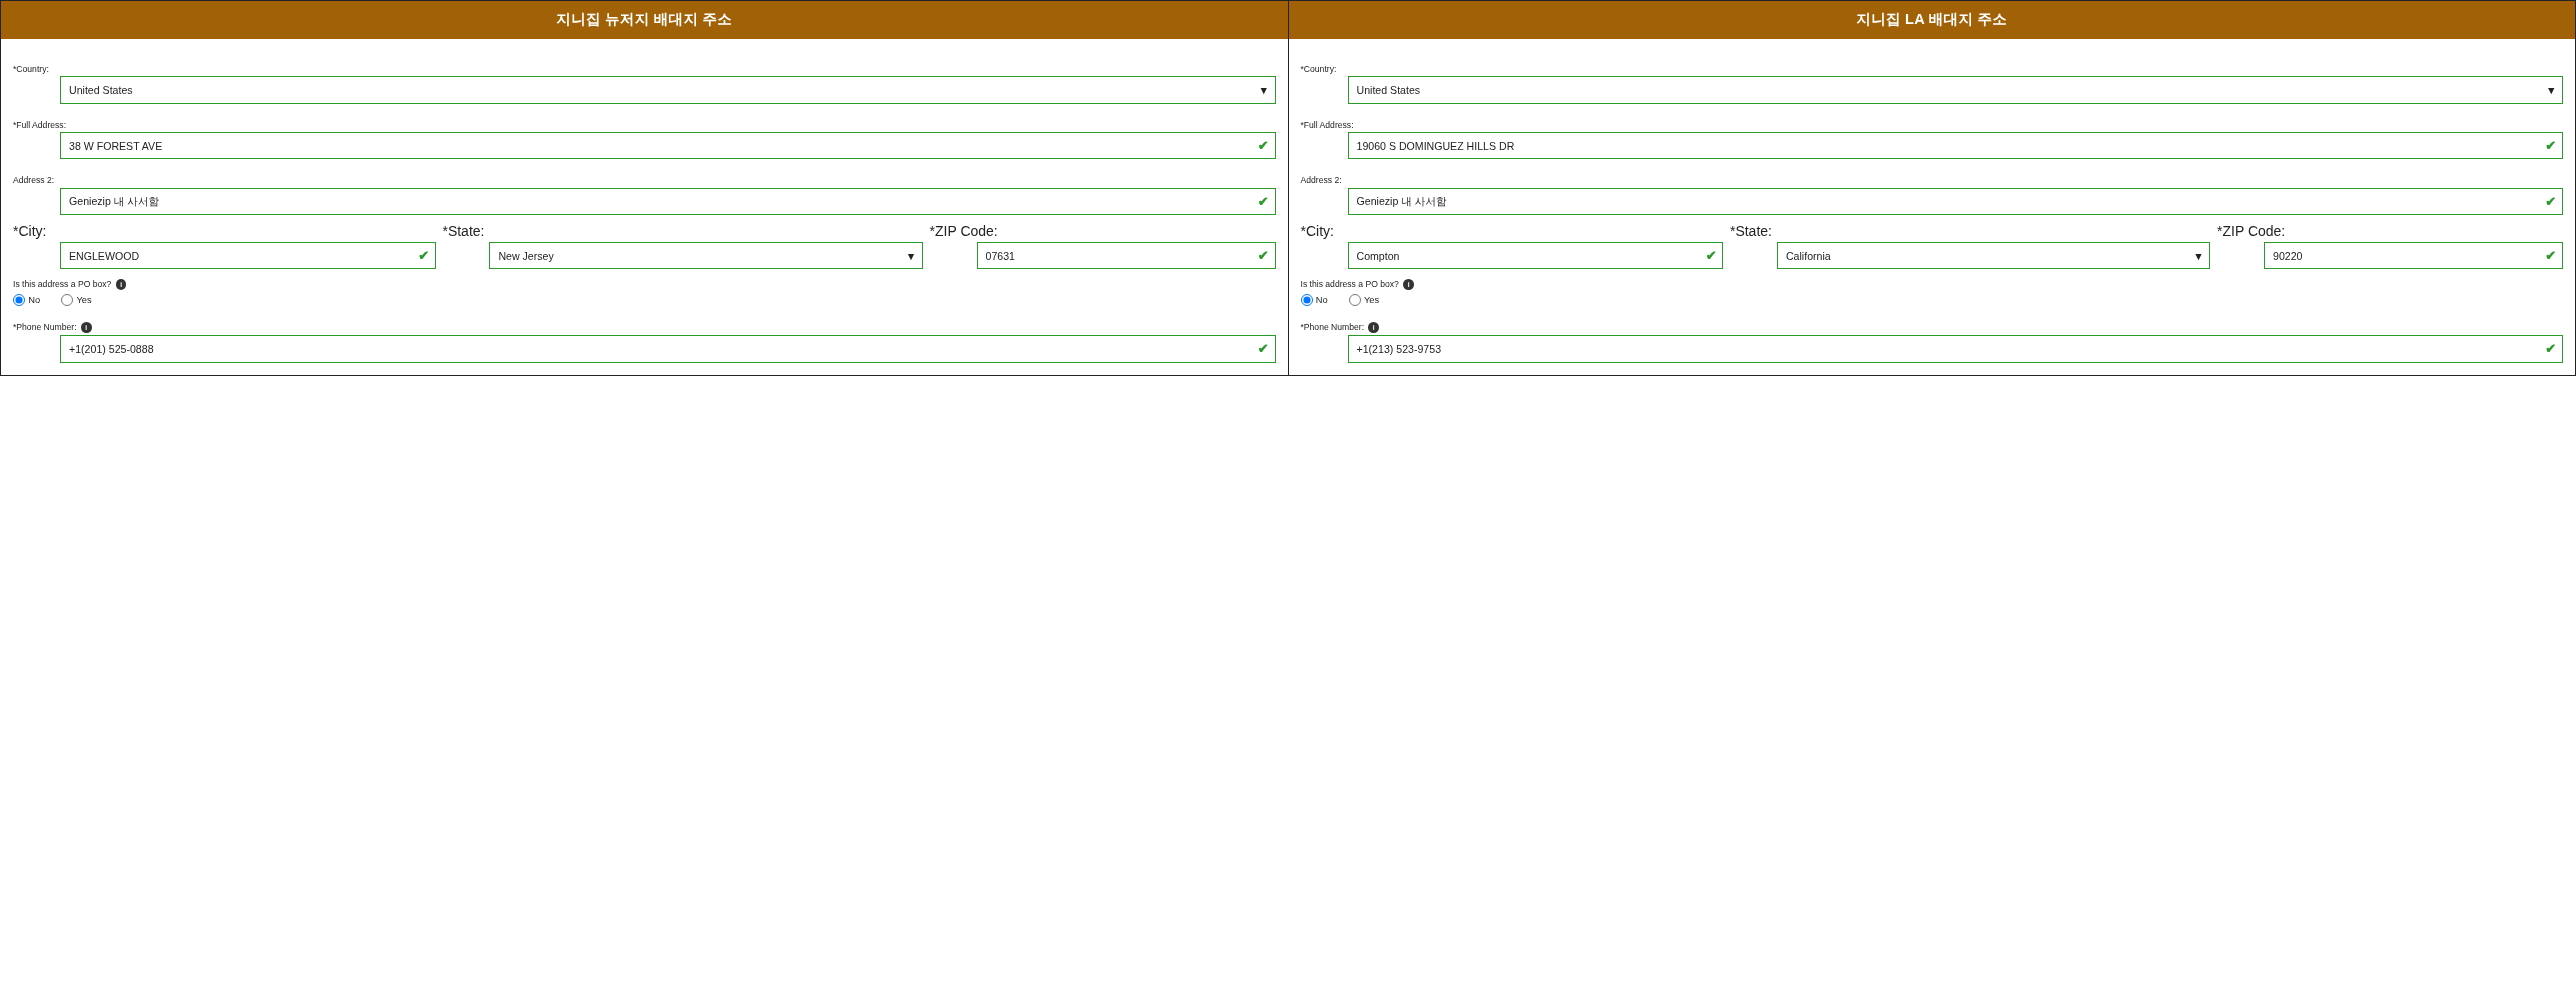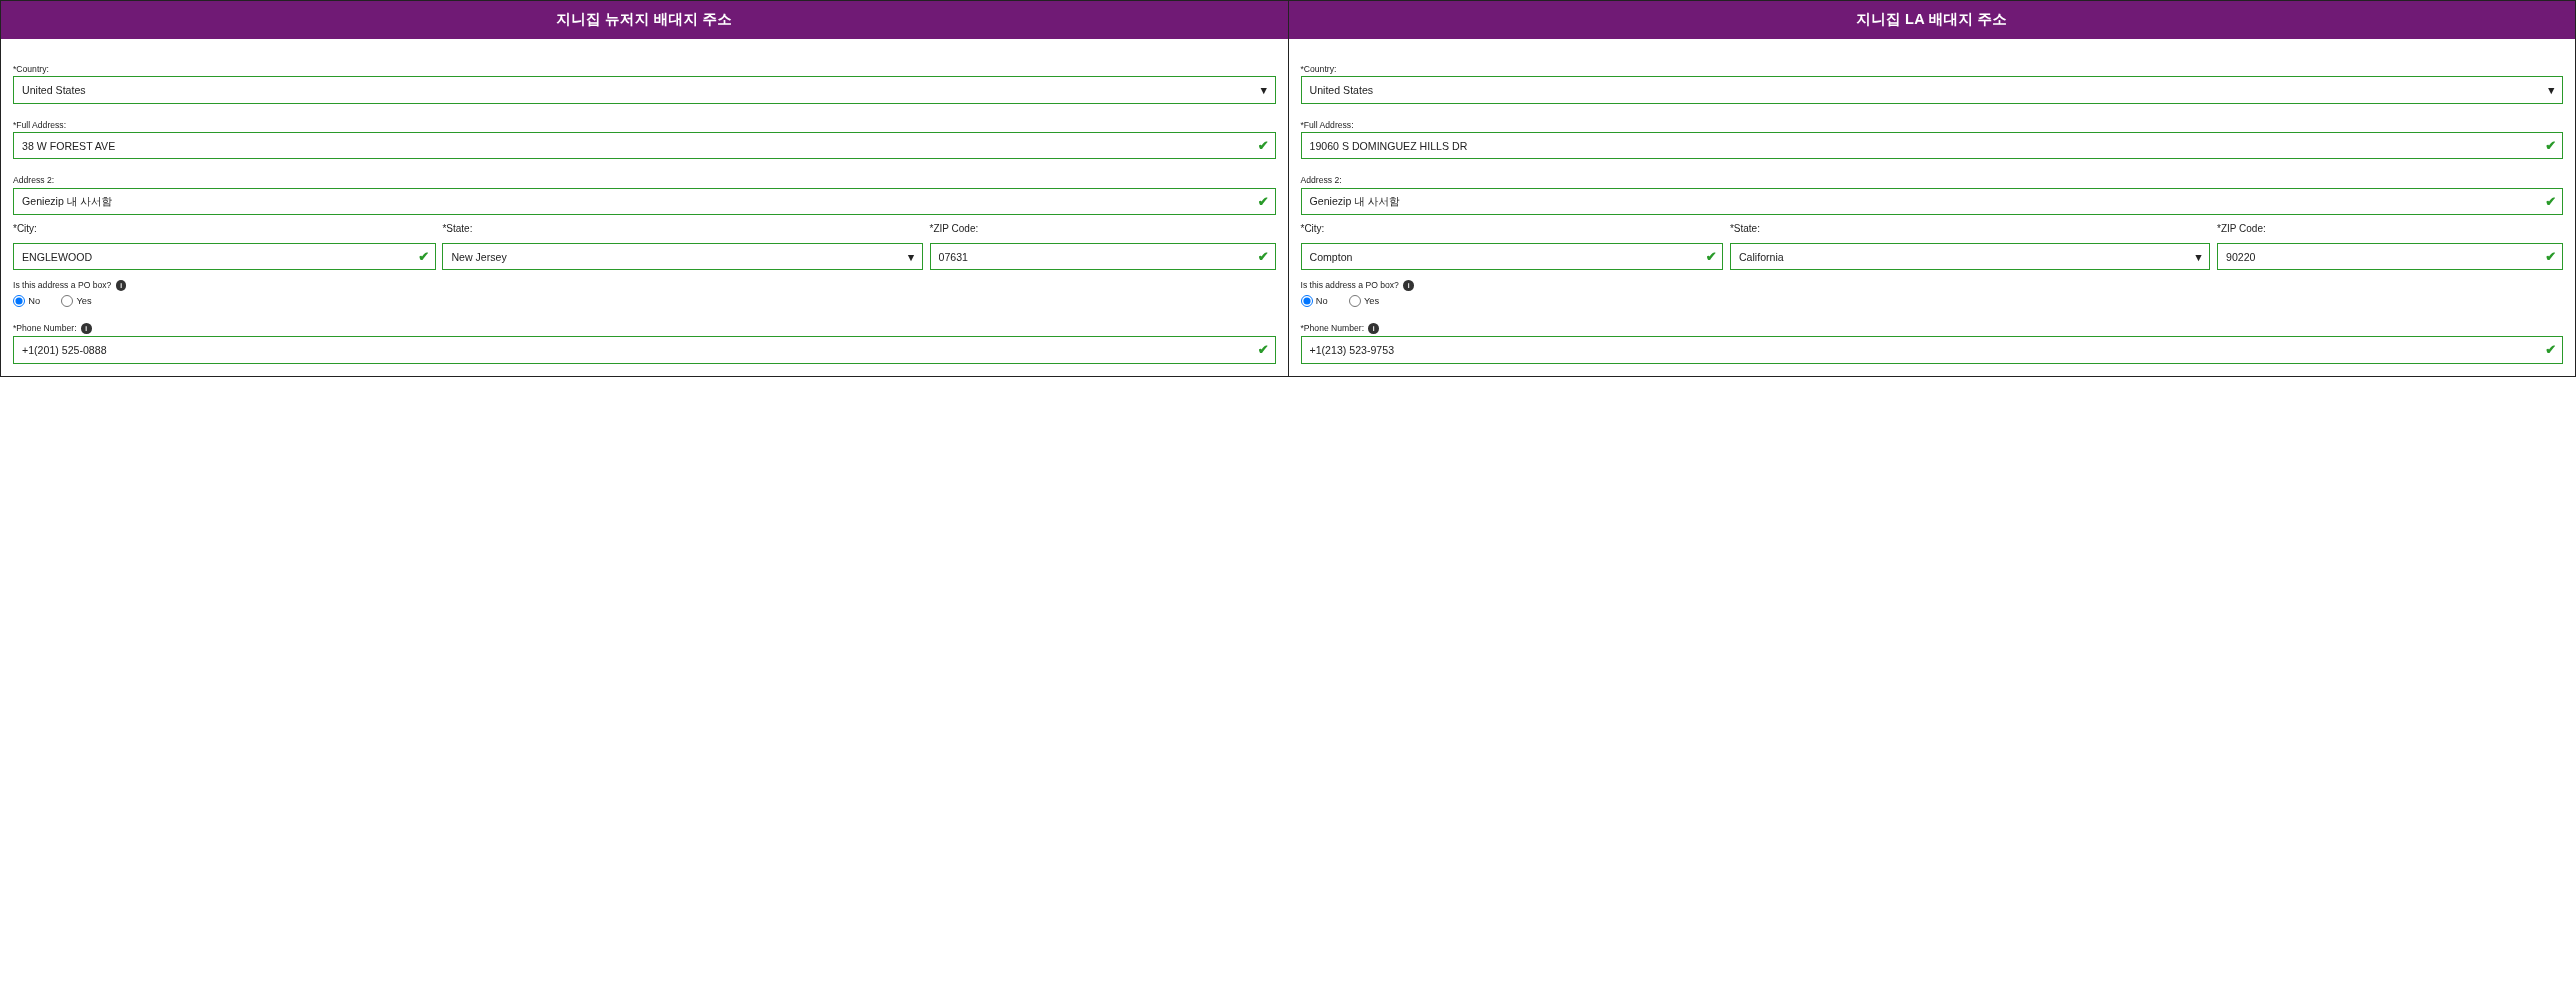--- a/index.html
+++ b/index.html
@@ -14,21 +14,21 @@
       border: 1.3px solid #222;
     }
     .panel {
       flex: 1;
       border-right: 1.3px solid #222;
     }
     .panel:last-child {
       border-right: none;
     }
     .panel-header {
-      background: #701a75;
+      background: #a16207;
       color: #fff;
       font-size: 14.5px;
       font-weight: bold;
       text-align: center;
       padding: 9.3px 6.6px;
       letter-spacing: 0.3px;
     }
     .panel-body {
       padding: 9.3px 12px 12px 12px;
     }
@@ -44,20 +44,21 @@
       align-items: center;
     }
     .input-field {
       width: 100%;
       border: 1.3px solid #2a9a2a;
       padding: 6.6px 25px 6.6px 8px;
       font-size: 10.6px;
       color: #222;
       background: #fff;
       outline: none;
+      margin-left: 47px;
     }
     .input-field.select-field {
       appearance: none;
       -webkit-appearance: none;
       cursor: pointer;
       padding-right: 25px;
     }
     .checkmark {
       position: absolute;
       right: 6.6px;
@@ -118,23 +119,23 @@
       height: 10.6px;
       border-radius: 50%;
       background: #333;
       color: #fff;
       font-size: 6.6px;
       font-weight: bold;
       vertical-align: middle;
       margin-left: 2px;
     }
     .sub-label {
-      font-size: 10px;
-      color: #222;
-      margin-bottom: 9px;
+      font-size: 14px;
+      color: #222;
+      margin-bottom: 3px;
     }
   </style>
 </head>
 <body>
 
 <div class="container">
 
   <div class="panel">
     <div class="panel-header">
       <span>지니집 뉴저지 배대지 주소</span>

